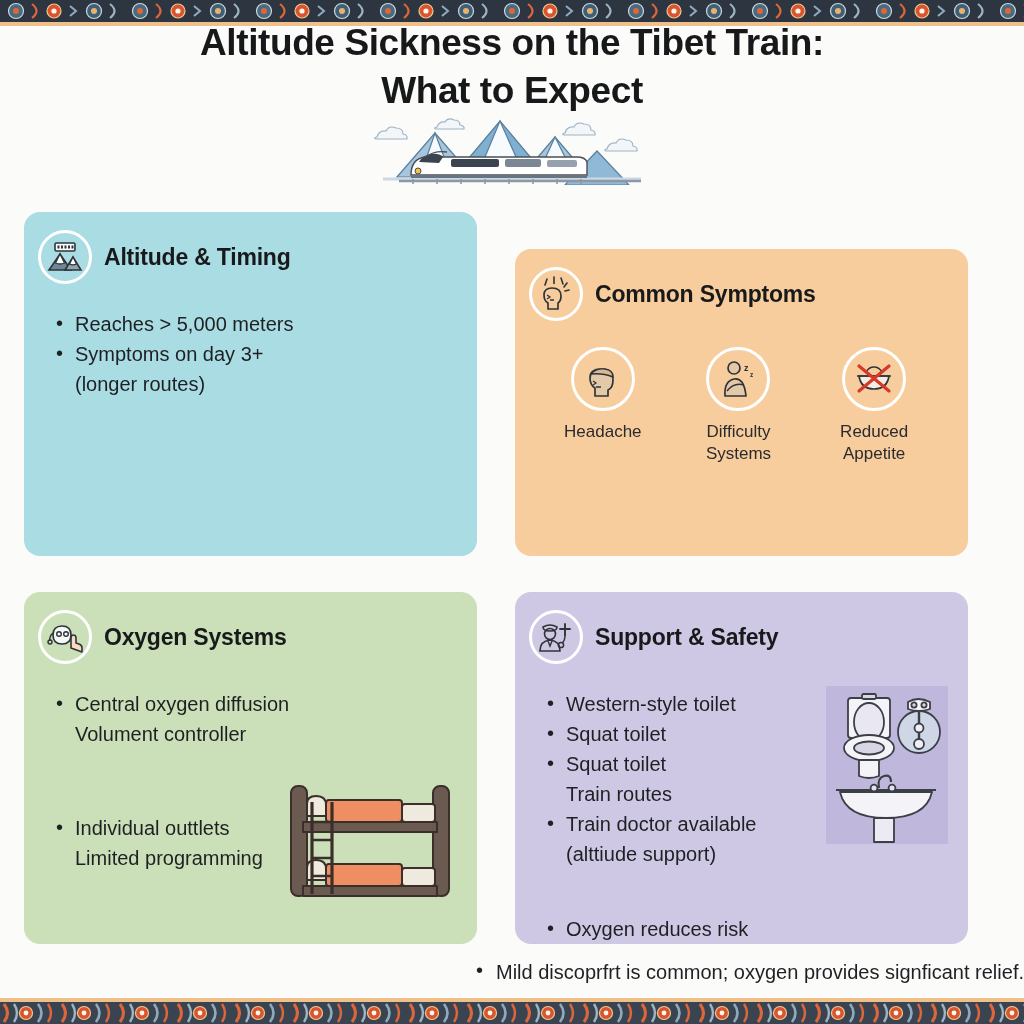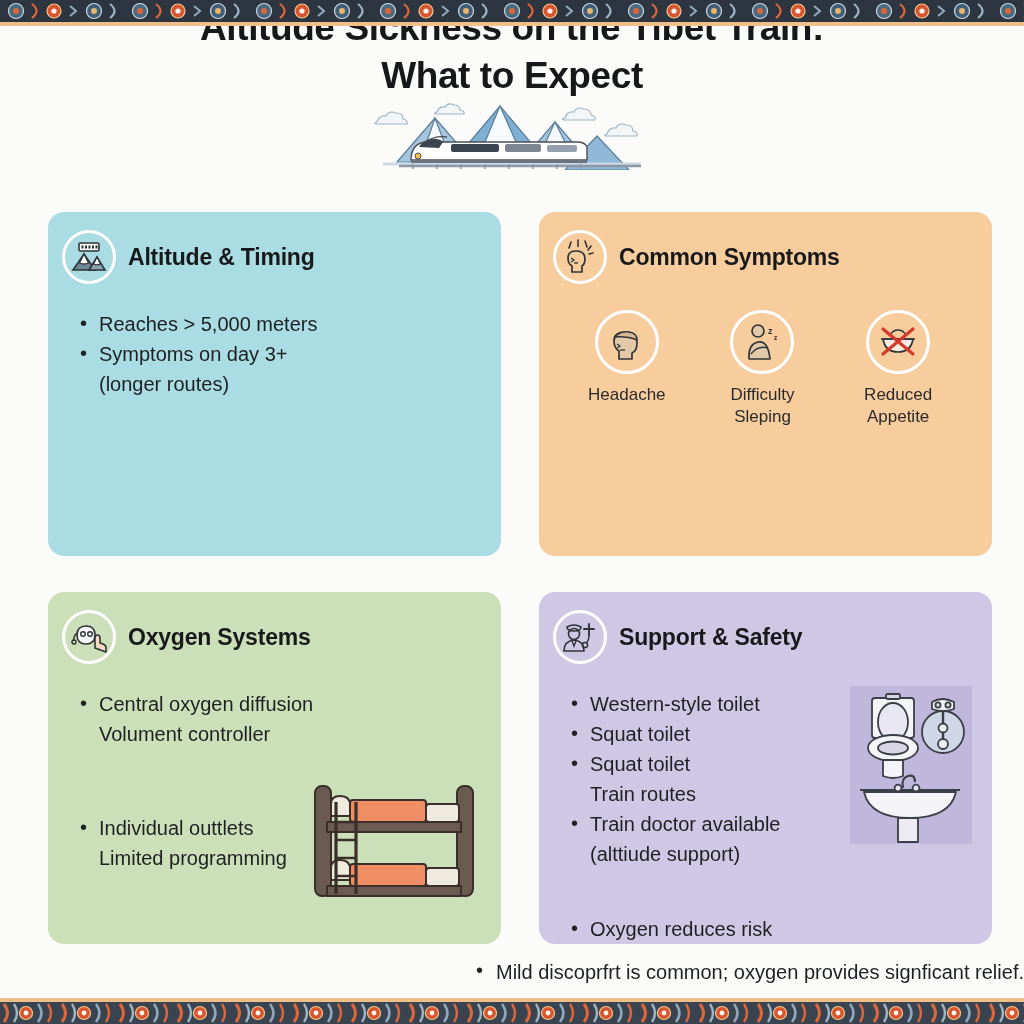--- a/index.html
+++ b/index.html
@@ -42,21 +42,21 @@
     left: 0;
     width: 1024px;
     height: 972px;
     background: #fbfbfa;
     z-index: 5;
   }
 
   
   .header {
     position: absolute;
-    top: 4px;
+    top: 19px;
     left: 0;
     width: 1024px;
     text-align: center;
     z-index: 10;
   }
   .title-line {
     font-size: 37px;
     font-weight: bold;
     color: #17181a;
     letter-spacing: -0.4px;
@@ -68,38 +68,38 @@
     height: 68px;
     display: flex;
     justify-content: center;
     align-items: flex-end;
   }
 
   
   .grid {
     position: absolute;
     top: 212px;
-    left: 48px;
+    left: 24px;
     width: 944px;
     display: grid;
     grid-template-columns: 453px 453px;
     grid-template-rows: 344px 352px;
     column-gap: 38px;
     row-gap: 36px;
     z-index: 10;
   }
 
   .card {
     border-radius: 16px;
     position: relative;
     overflow: hidden;
     padding: 14px 20px 16px 14px;
   }
   .card-alt   { background: #a9dce3; }
-  .card-sym   { background: #f7cd9e; }
+  .card-sym   { background: #f7cd9e; margin-top: 37px; }
   .card-oxy   { background: #cbe0b8; }
   .card-sup   { background: #cec8e4; }
 
   .card-head {
     display: flex;
     align-items: center;
     gap: 12px;
     height: 62px;
   }
   .head-icon {
@@ -357,21 +357,21 @@
       <div class="sym-item">
         <div class="sym-circle">
           <svg width="42" height="42" viewBox="0 0 42 42">
             <circle cx="17" cy="10" r="6" fill="#e4c9a8" stroke="#2f3438" stroke-width="1.7"></circle>
             <path d="M8 38 q-1-15 9-17 q10-2 12 17 z" fill="#e4c9a8" stroke="#2f3438" stroke-width="1.7" stroke-linejoin="round"></path>
             <path d="M10 33 q7-9 17-6" fill="none" stroke="#2f3438" stroke-width="1.5"></path>
             <text x="27" y="13" font-family="Liberation Sans, sans-serif" font-size="9" font-weight="bold" fill="#2f3438">z</text>
             <text x="33" y="19" font-family="Liberation Sans, sans-serif" font-size="6.5" font-weight="bold" fill="#2f3438">z</text>
           </svg>
         </div>
-        <div class="sym-label">Difficulty Sleping</div>
+        <div class="sym-label">Difficulty Systems</div>
       </div>
 
       <div class="sym-item">
         <div class="sym-circle">
           <svg width="42" height="42" viewBox="0 0 42 42">
             <path d="M6 18 h30 q-2 13 -15 13 q-13 0 -15-13z" fill="#f3ece2" stroke="#2f3438" stroke-width="1.7" stroke-linejoin="round"></path>
             <path d="M4 18 h34" stroke="#2f3438" stroke-width="1.7"></path>
             <path d="M13 14 q3-5 8-5 q5 0 8 5" fill="none" stroke="#2f3438" stroke-width="1.4"></path>
             <g stroke="#d6392c" stroke-width="3.2" stroke-linecap="round">
               <path d="M6 8 L36 33"></path>

